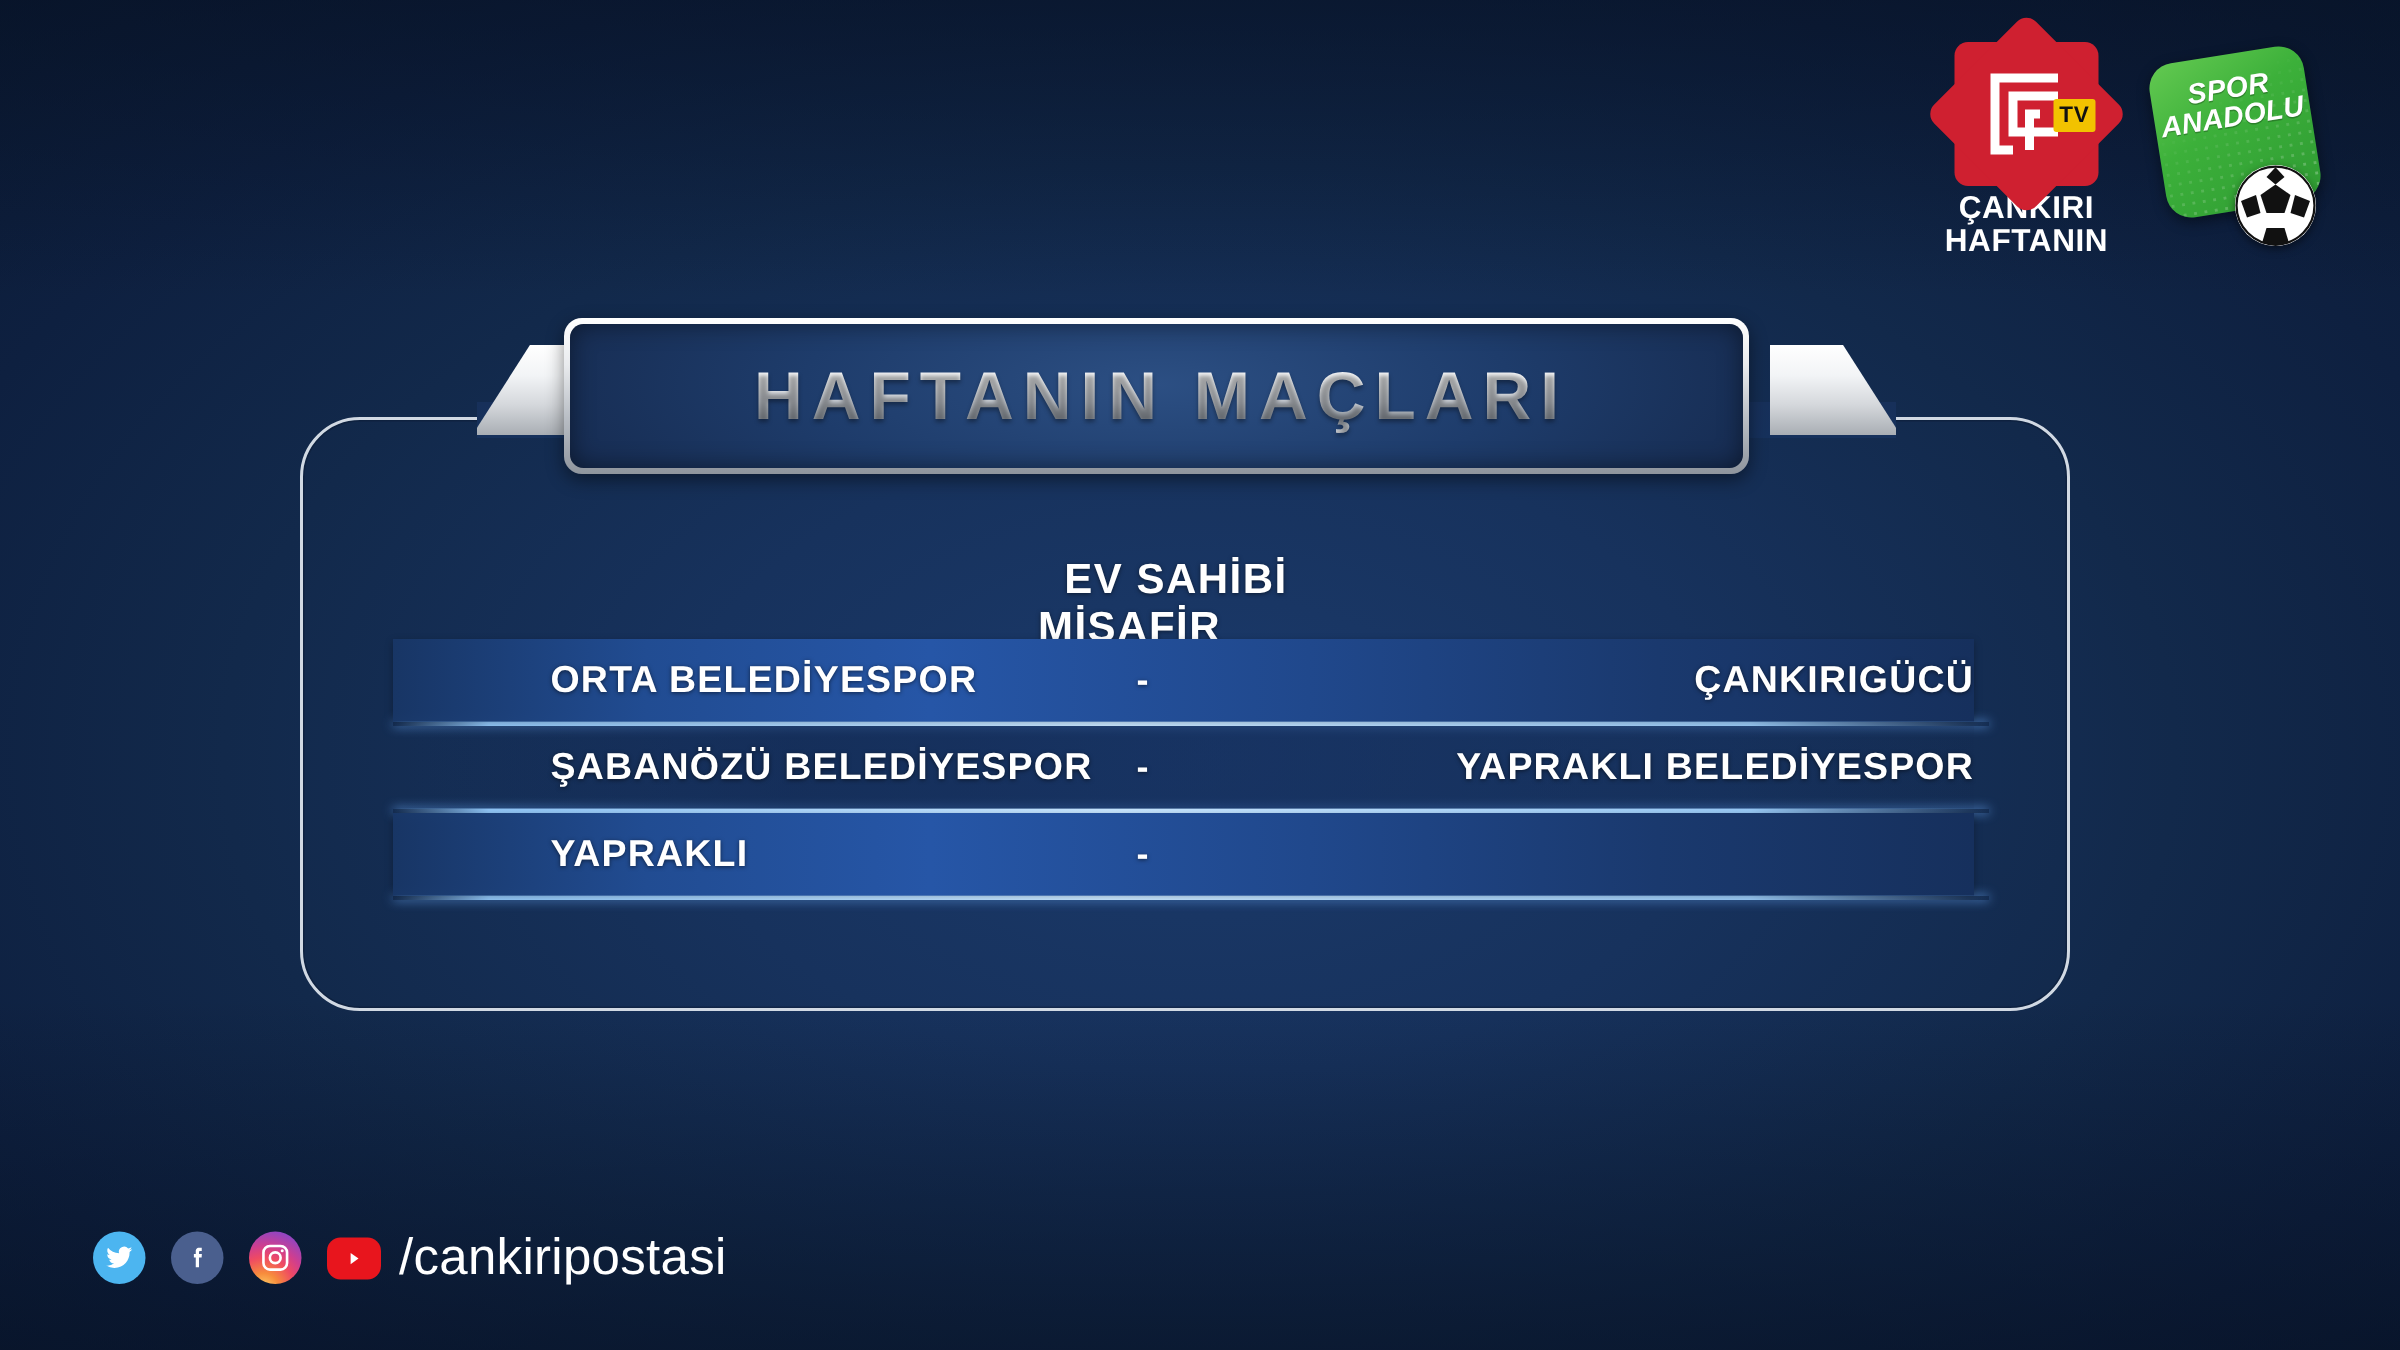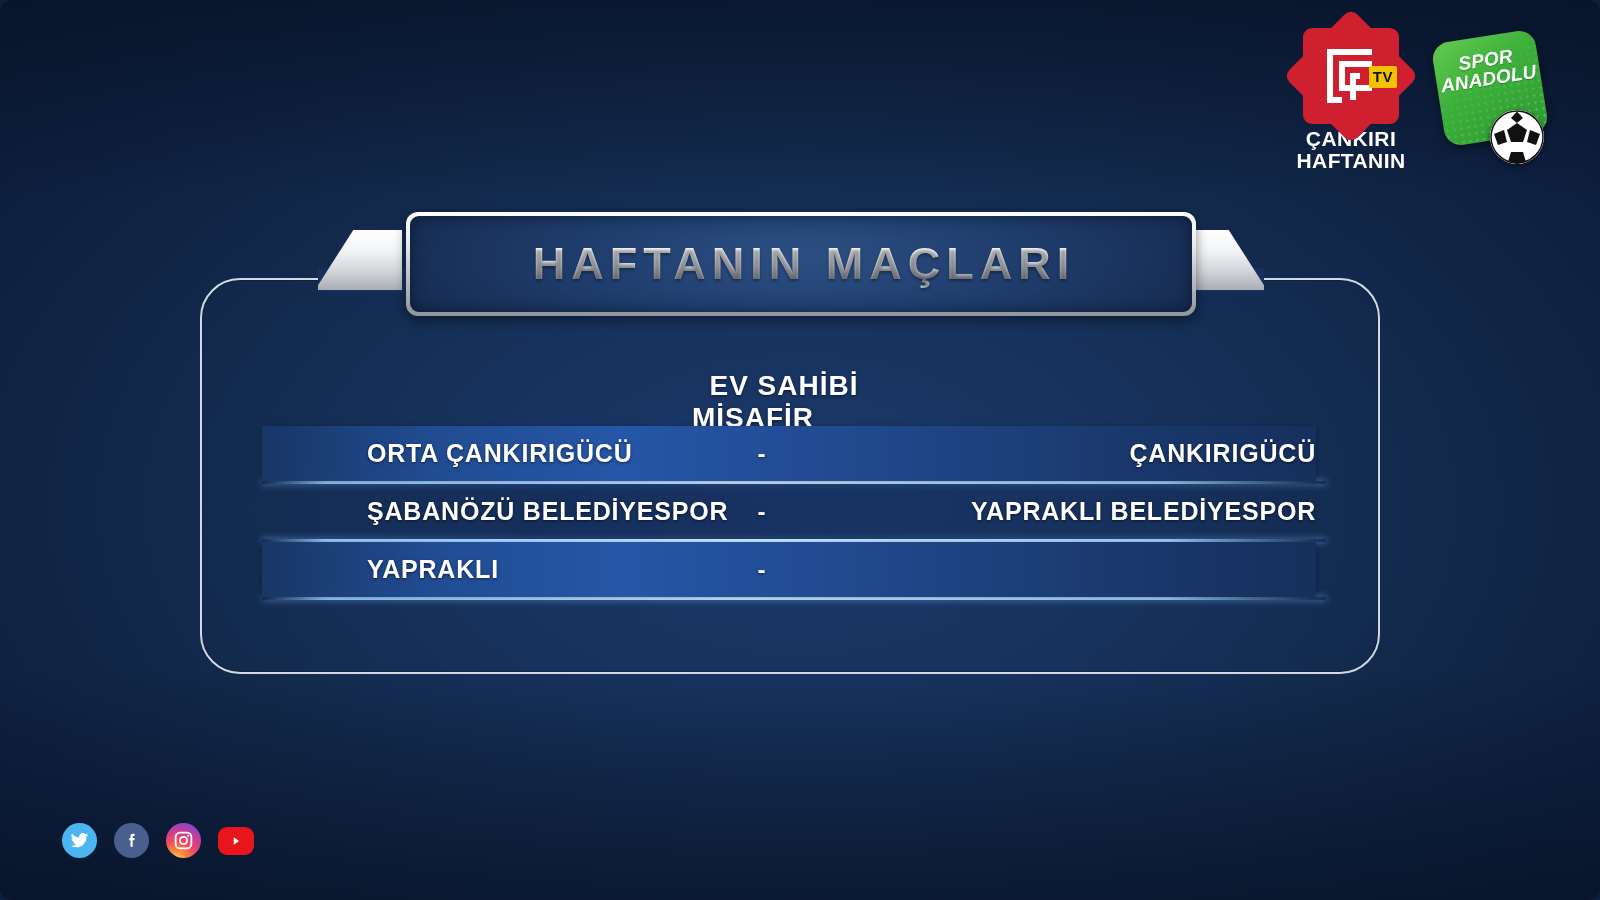--- a/index.html
+++ b/index.html
@@ -14,21 +14,20 @@
     height: 900px;
     overflow: hidden;
     font-family: "Liberation Sans", sans-serif;
     background:
       radial-gradient(ellipse 1250px 760px at 50% 56%,
         #1b3a6b 0%,
         #17325d 28%,
         #12294b 52%,
         #0e2040 72%,
         #0a1830 100%);
-    border-radius: 12px;
   }
   #stage::after{
     content:"";
     position:absolute; inset:0;
     background: linear-gradient(180deg, rgba(6,16,34,.55) 0%, rgba(6,16,34,0) 22%, rgba(6,16,34,0) 74%, rgba(6,16,34,.6) 100%);
     pointer-events:none;
   }
 
   
   .logo-zone{
@@ -126,21 +125,21 @@
     border-top-left-radius:16px;
   }
   .ribbon.right{
     left:1180px; width:84px;
     clip-path: polygon(0% 0%, 58% 0%, 100% 92%, 100% 100%, 0% 100%);
     border-top-right-radius:16px;
   }
 
   
   .banner{
-    position:absolute; left:406px; top:212px;
+    position:absolute; left:376px; top:212px;
     width:790px; height:104px;
     border-radius:12px;
     padding:4px;
     box-sizing:border-box;
     background: linear-gradient(180deg,#ffffff 0%, #e9ebee 30%, #b9bec5 64%, #8f959d 100%);
     box-shadow: 0 4px 12px rgba(0,0,0,.45);
     z-index: 20;
   }
   .banner-inner{
     width:100%; height:100%;
@@ -309,21 +308,21 @@
 
     <div class="thead">
       <div class="th home">EV SAHİBİ</div>
       <div class="th sep-col"></div>
       <div class="th away">MİSAFİR</div>
     </div>
 
     <div class="rows">
 
       <div class="row hl">
-        <div class="cell home">ORTA ÇANKIRIGÜCÜ</div>
+        <div class="cell home">ORTA BELEDİYESPOR</div>
         <div class="cell dash">-</div>
         <div class="cell away">ÇANKIRIGÜCÜ</div>
       </div>
 
       <div class="divider"></div>
 
       <div class="row dim">
         <div class="cell home">ŞABANÖZÜ BELEDİYESPOR</div>
         <div class="cell dash">-</div>
         <div class="cell away">YAPRAKLI BELEDİYESPOR</div>
@@ -361,15 +360,16 @@
         <circle cx="17.3" cy="6.7" r="1.15" fill="#ffffff" stroke="none"></circle>
       </svg>
     </div>
 
     <div class="sico yt">
       <svg viewBox="0 0 24 18" width="18" height="14">
         <polygon points="9,4 16,9 9,14" fill="#ffffff"></polygon>
       </svg>
     </div>
 
+    <div class="handle">/cankiripostasi</div>
   </div>
 
 </div>
 
 </body></html>

